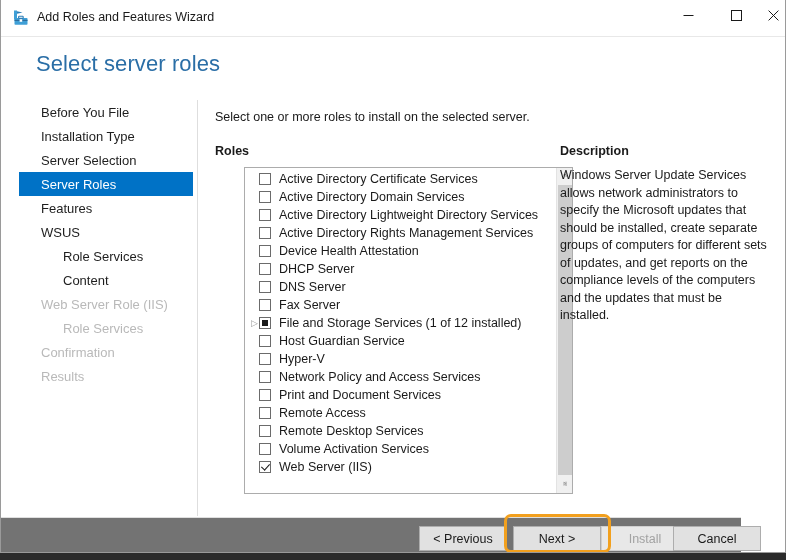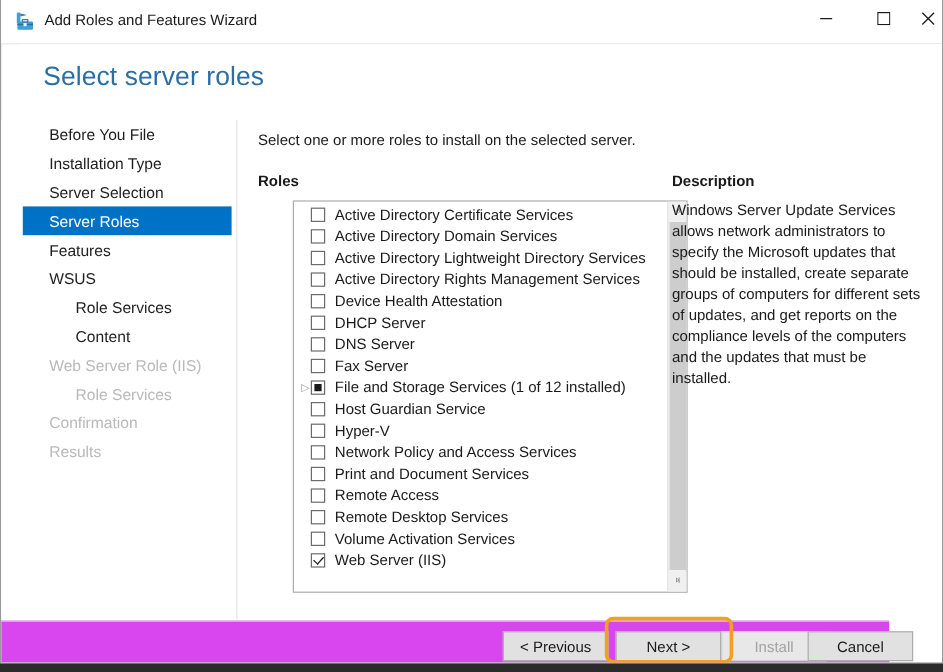--- a/index.html
+++ b/index.html
@@ -203,21 +203,21 @@
     width: 210px;
     font-size: 12.5px;
     line-height: 17.5px;
     color: #1a1a1a;
   }
 
   
   .footer {
     position: absolute; left: 0; top: 517px;
     width: 740px; height: 35px;
-    background: #d946ef;
+    background: #737373;
     border-top: 1px solid #dfdfdf;
   }
   .fbtn {
     position: absolute; top: 8px;
     height: 25px; width: 88px;
     background: #e1e1e1;
     border: 1px solid #adadad;
     font-family: "Liberation Sans", sans-serif;
     font-size: 12.5px;
     color: #1a1a1a;

